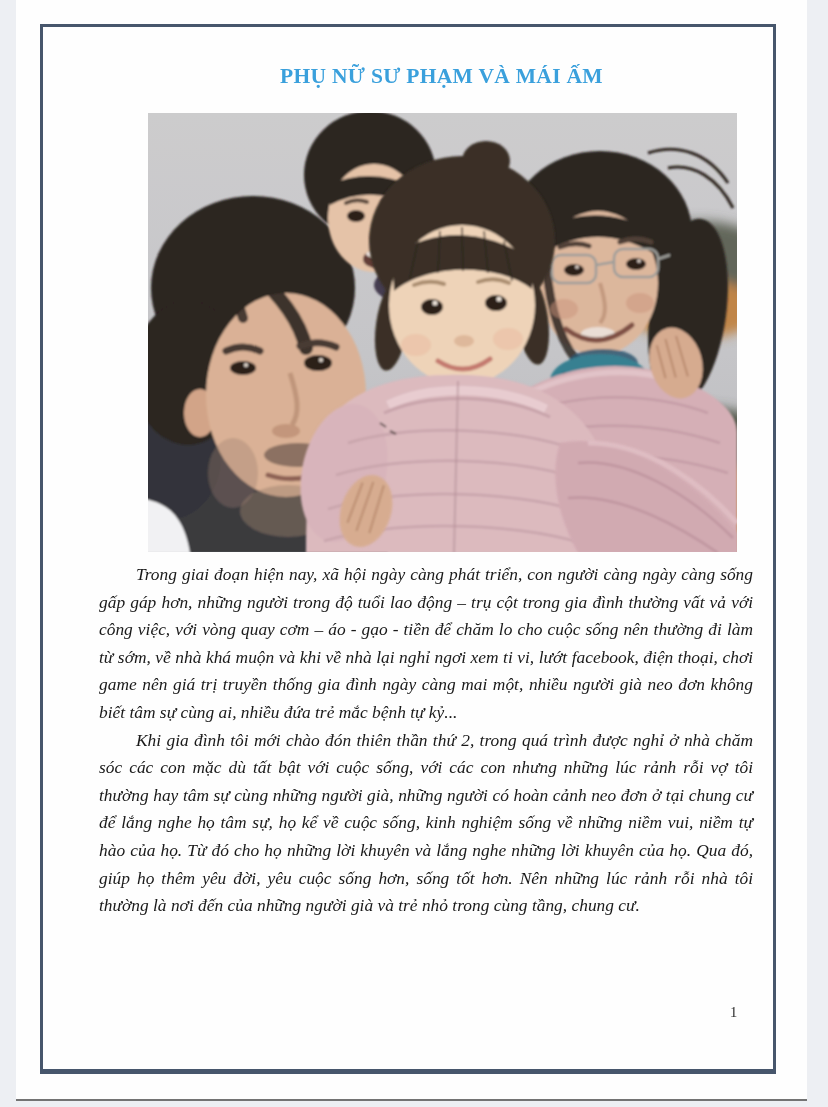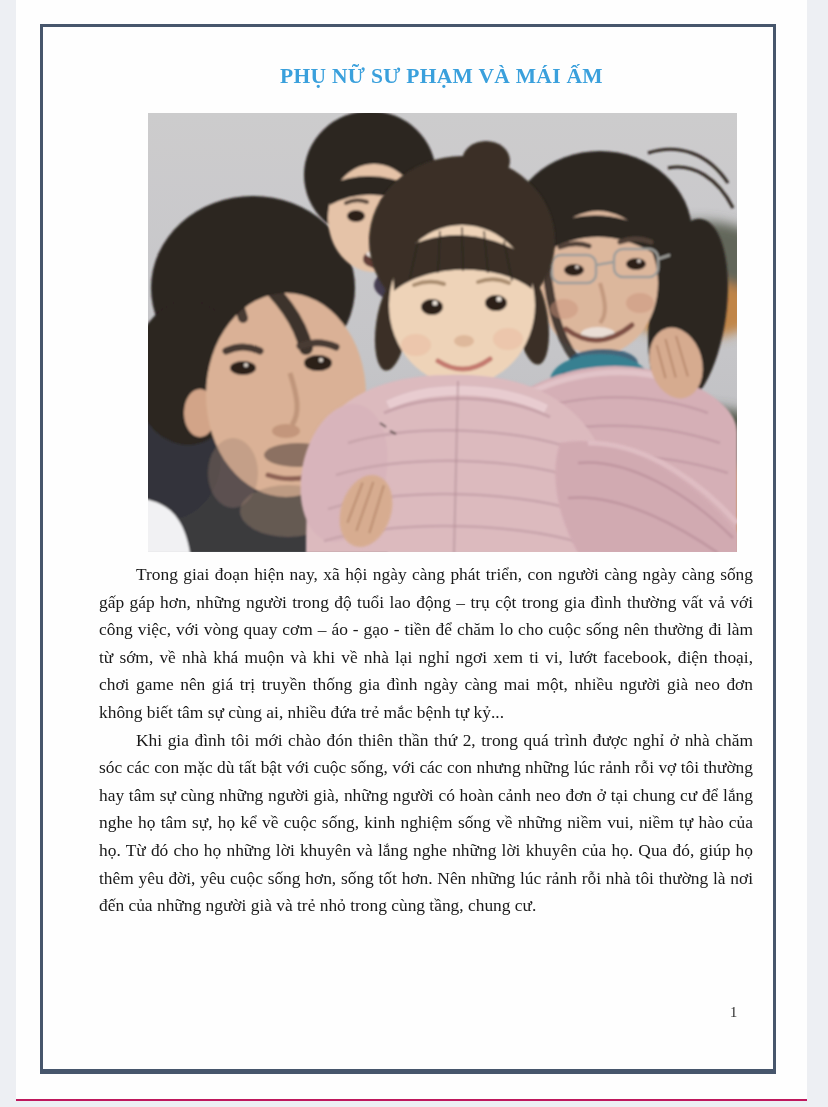--- a/index.html
+++ b/index.html
@@ -3,21 +3,21 @@
 <meta charset="utf-8">
 <style>
   html,body{margin:0;padding:0;}
   body{
     width:828px;height:1107px;position:relative;overflow:hidden;
     background:#edeff3;
     font-family:"Liberation Serif","DejaVu Serif",serif;
   }
   .page{
     position:absolute;left:16px;top:0;width:791px;height:1099px;
-    background:#fefefe;border-bottom:2px solid #be185d;
+    background:#fefefe;border-bottom:2px solid #737373;
   }
   .frame{
     position:absolute;left:24px;top:24px;width:736px;height:1050px;
     box-sizing:border-box;
     border:3px solid #47566c;border-bottom-width:5px;
   }
   .doc-title{
     position:absolute;left:0;top:64px;width:791px;
     text-align:center;color:#3aa0dc;font-weight:bold;
     font-size:21.5px;letter-spacing:.3px;
@@ -27,21 +27,21 @@
   .photo-wrap{
     position:absolute;left:132px;top:113px;width:589px;height:439px;
     overflow:hidden;background:#c6c6c9;
   }
   .photo-wrap svg{display:block;width:589px;height:439px;}
   .body-text{
     position:absolute;left:83px;top:561px;width:654px;
     font-size:17.4px;line-height:27.6px;color:#191919;
     text-align:justify;
   }
-  .body-text p{margin:0;text-indent:37px;}
+  .body-text p{margin:0;text-indent:37px;font-style:italic;}
   .body-text p + p{margin-top:0;}
   .page-number{
     position:absolute;left:714px;top:1004px;
     font-size:14.5px;color:#2b2b2b;
   }
 </style>
 </head>
 <body>
 
 <div class="page">

